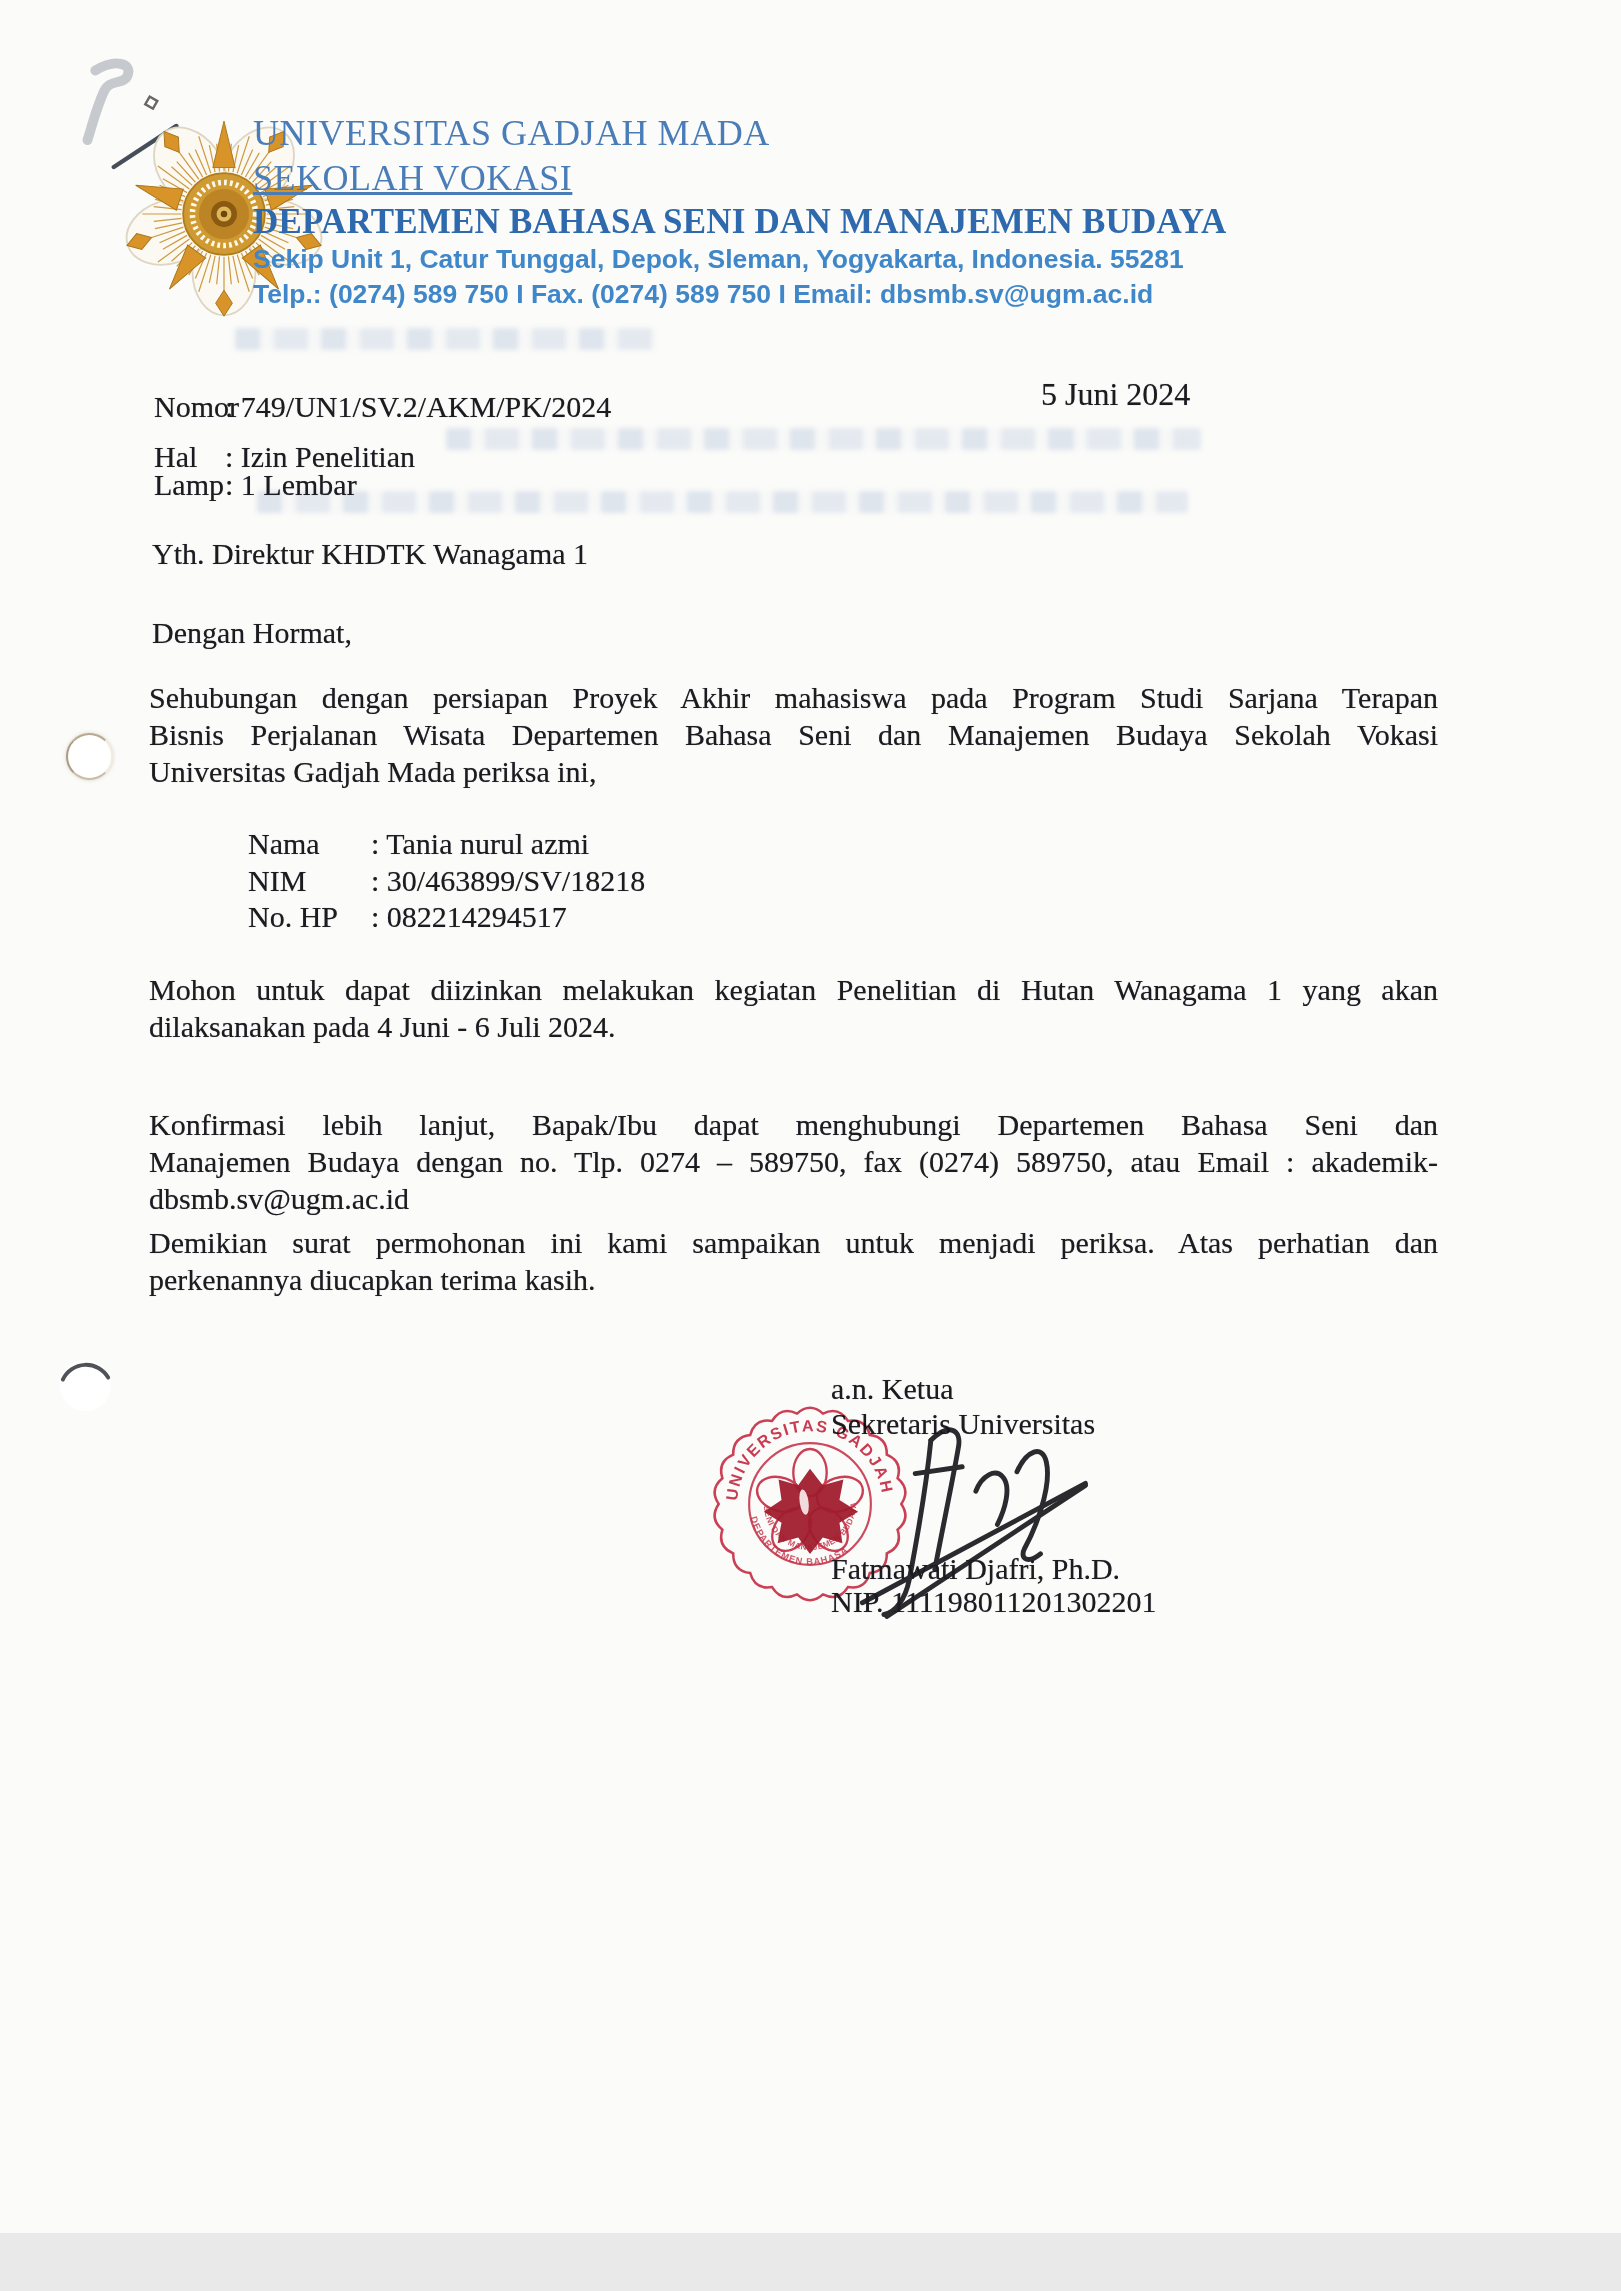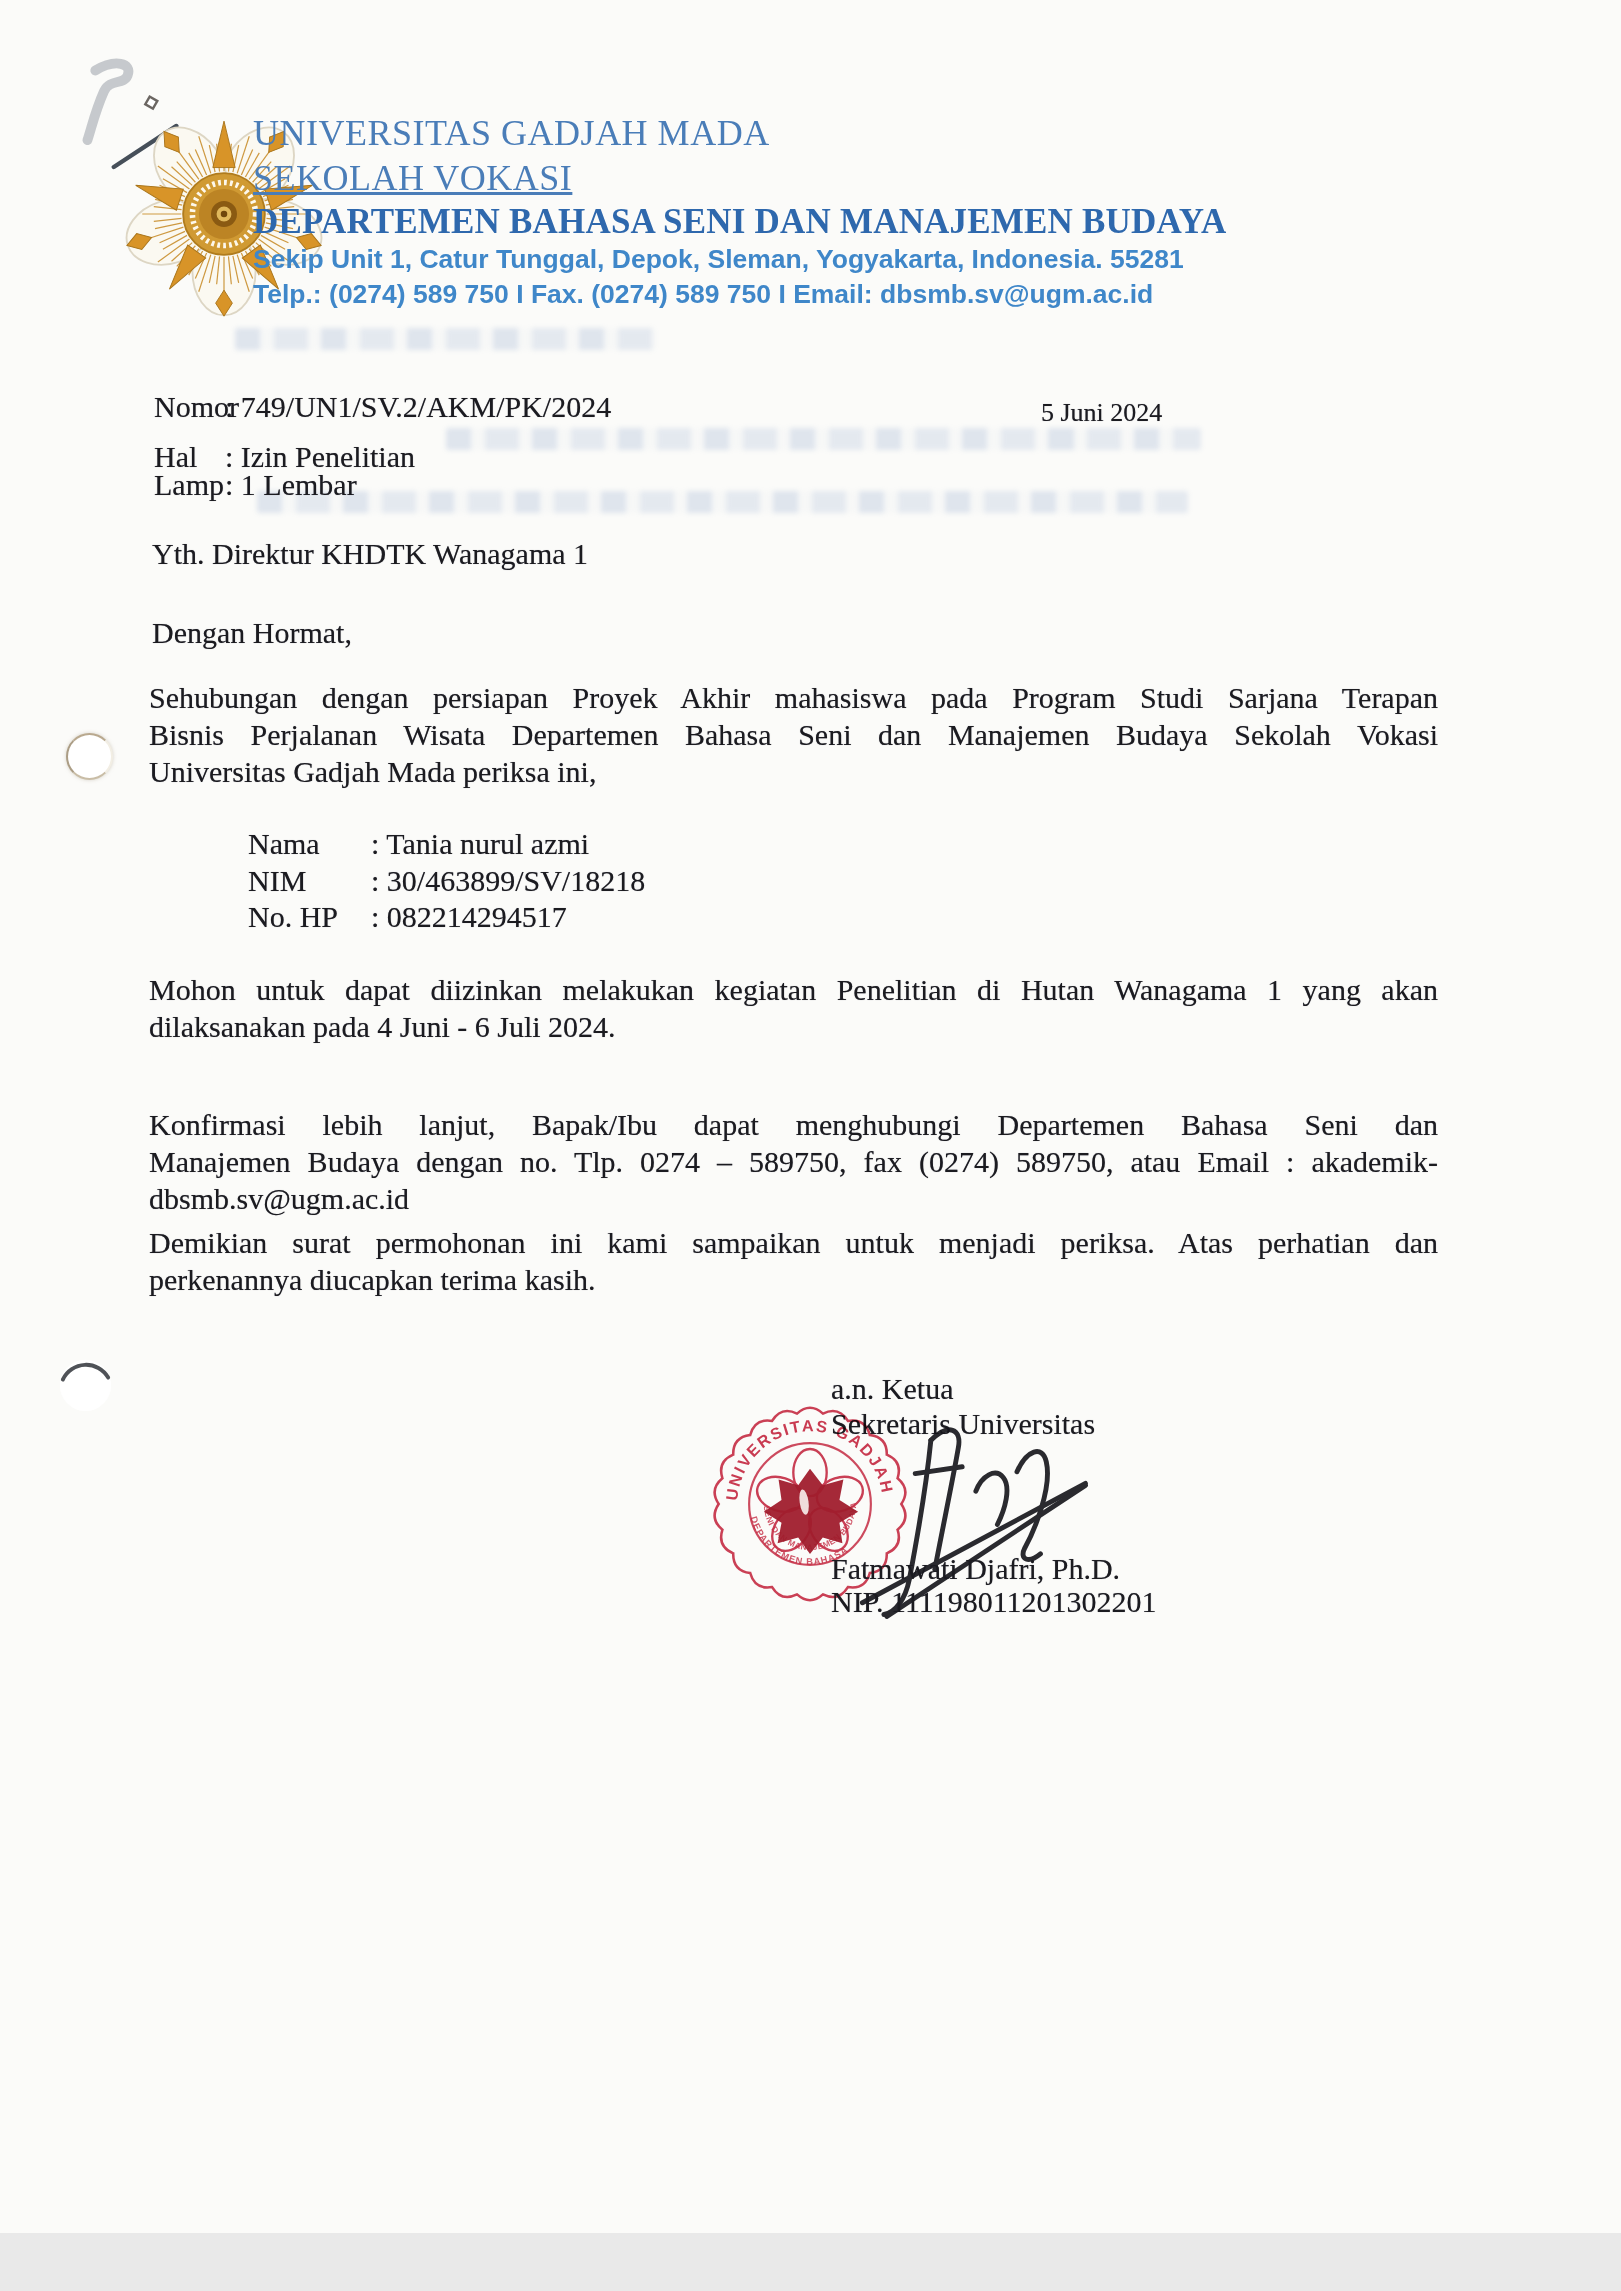--- a/index.html
+++ b/index.html
@@ -36,21 +36,21 @@
   .hole1{
     position:absolute;left:66px;top:733px;width:47px;height:47px;border-radius:50%;
     background:#fff;border:2px solid;border-color:#b9a98f #f2eee4 #c9bda6 #ab9d85;
     box-shadow:0 0 3.9px rgba(180,170,150,.5);
   }
   .bottom-rule{position:absolute;left:0;top:2276px;width:1621px;height:5.9px;background:#45403a;}
   .bottom-strip{position:absolute;left:0;top:2282px;width:1621px;height:9.8px;background:#dce8f4;}
   
   .meta-row{position:absolute;left:154px;display:flex;font-size:30px;}
   .meta-label{display:inline-block;width:71px;}
-  .date{position:absolute;left:1041px;top:398px;font-size:26px;white-space:nowrap;}
+  .date{position:absolute;left:1041px;top:376px;font-size:32px;white-space:nowrap;}
   .single{position:absolute;left:152px;font-size:30px;white-space:nowrap;}
   .para{position:absolute;left:149px;width:1289px;font-size:30px;}
   .bl{display:block;height:37px;line-height:37px;overflow:hidden;text-align:justify;}
   .jl::after{content:"";display:inline-block;width:100%;vertical-align:top;}
   .detail-row{position:absolute;left:248px;display:flex;font-size:30px;height:36px;line-height:36px;font-family:Liberation Serif, serif;}
   .detail-label{display:inline-block;width:123px;}
   .txtfuzz{text-shadow:0 0 0.7px rgba(25,25,45,.55);}
   
   .sig-line{position:absolute;left:831px;font-size:30px;white-space:nowrap;}
   .stamp{position:absolute;left:702px;top:1396px;width:216px;height:216px;mix-blend-mode:multiply;opacity:.95;}

